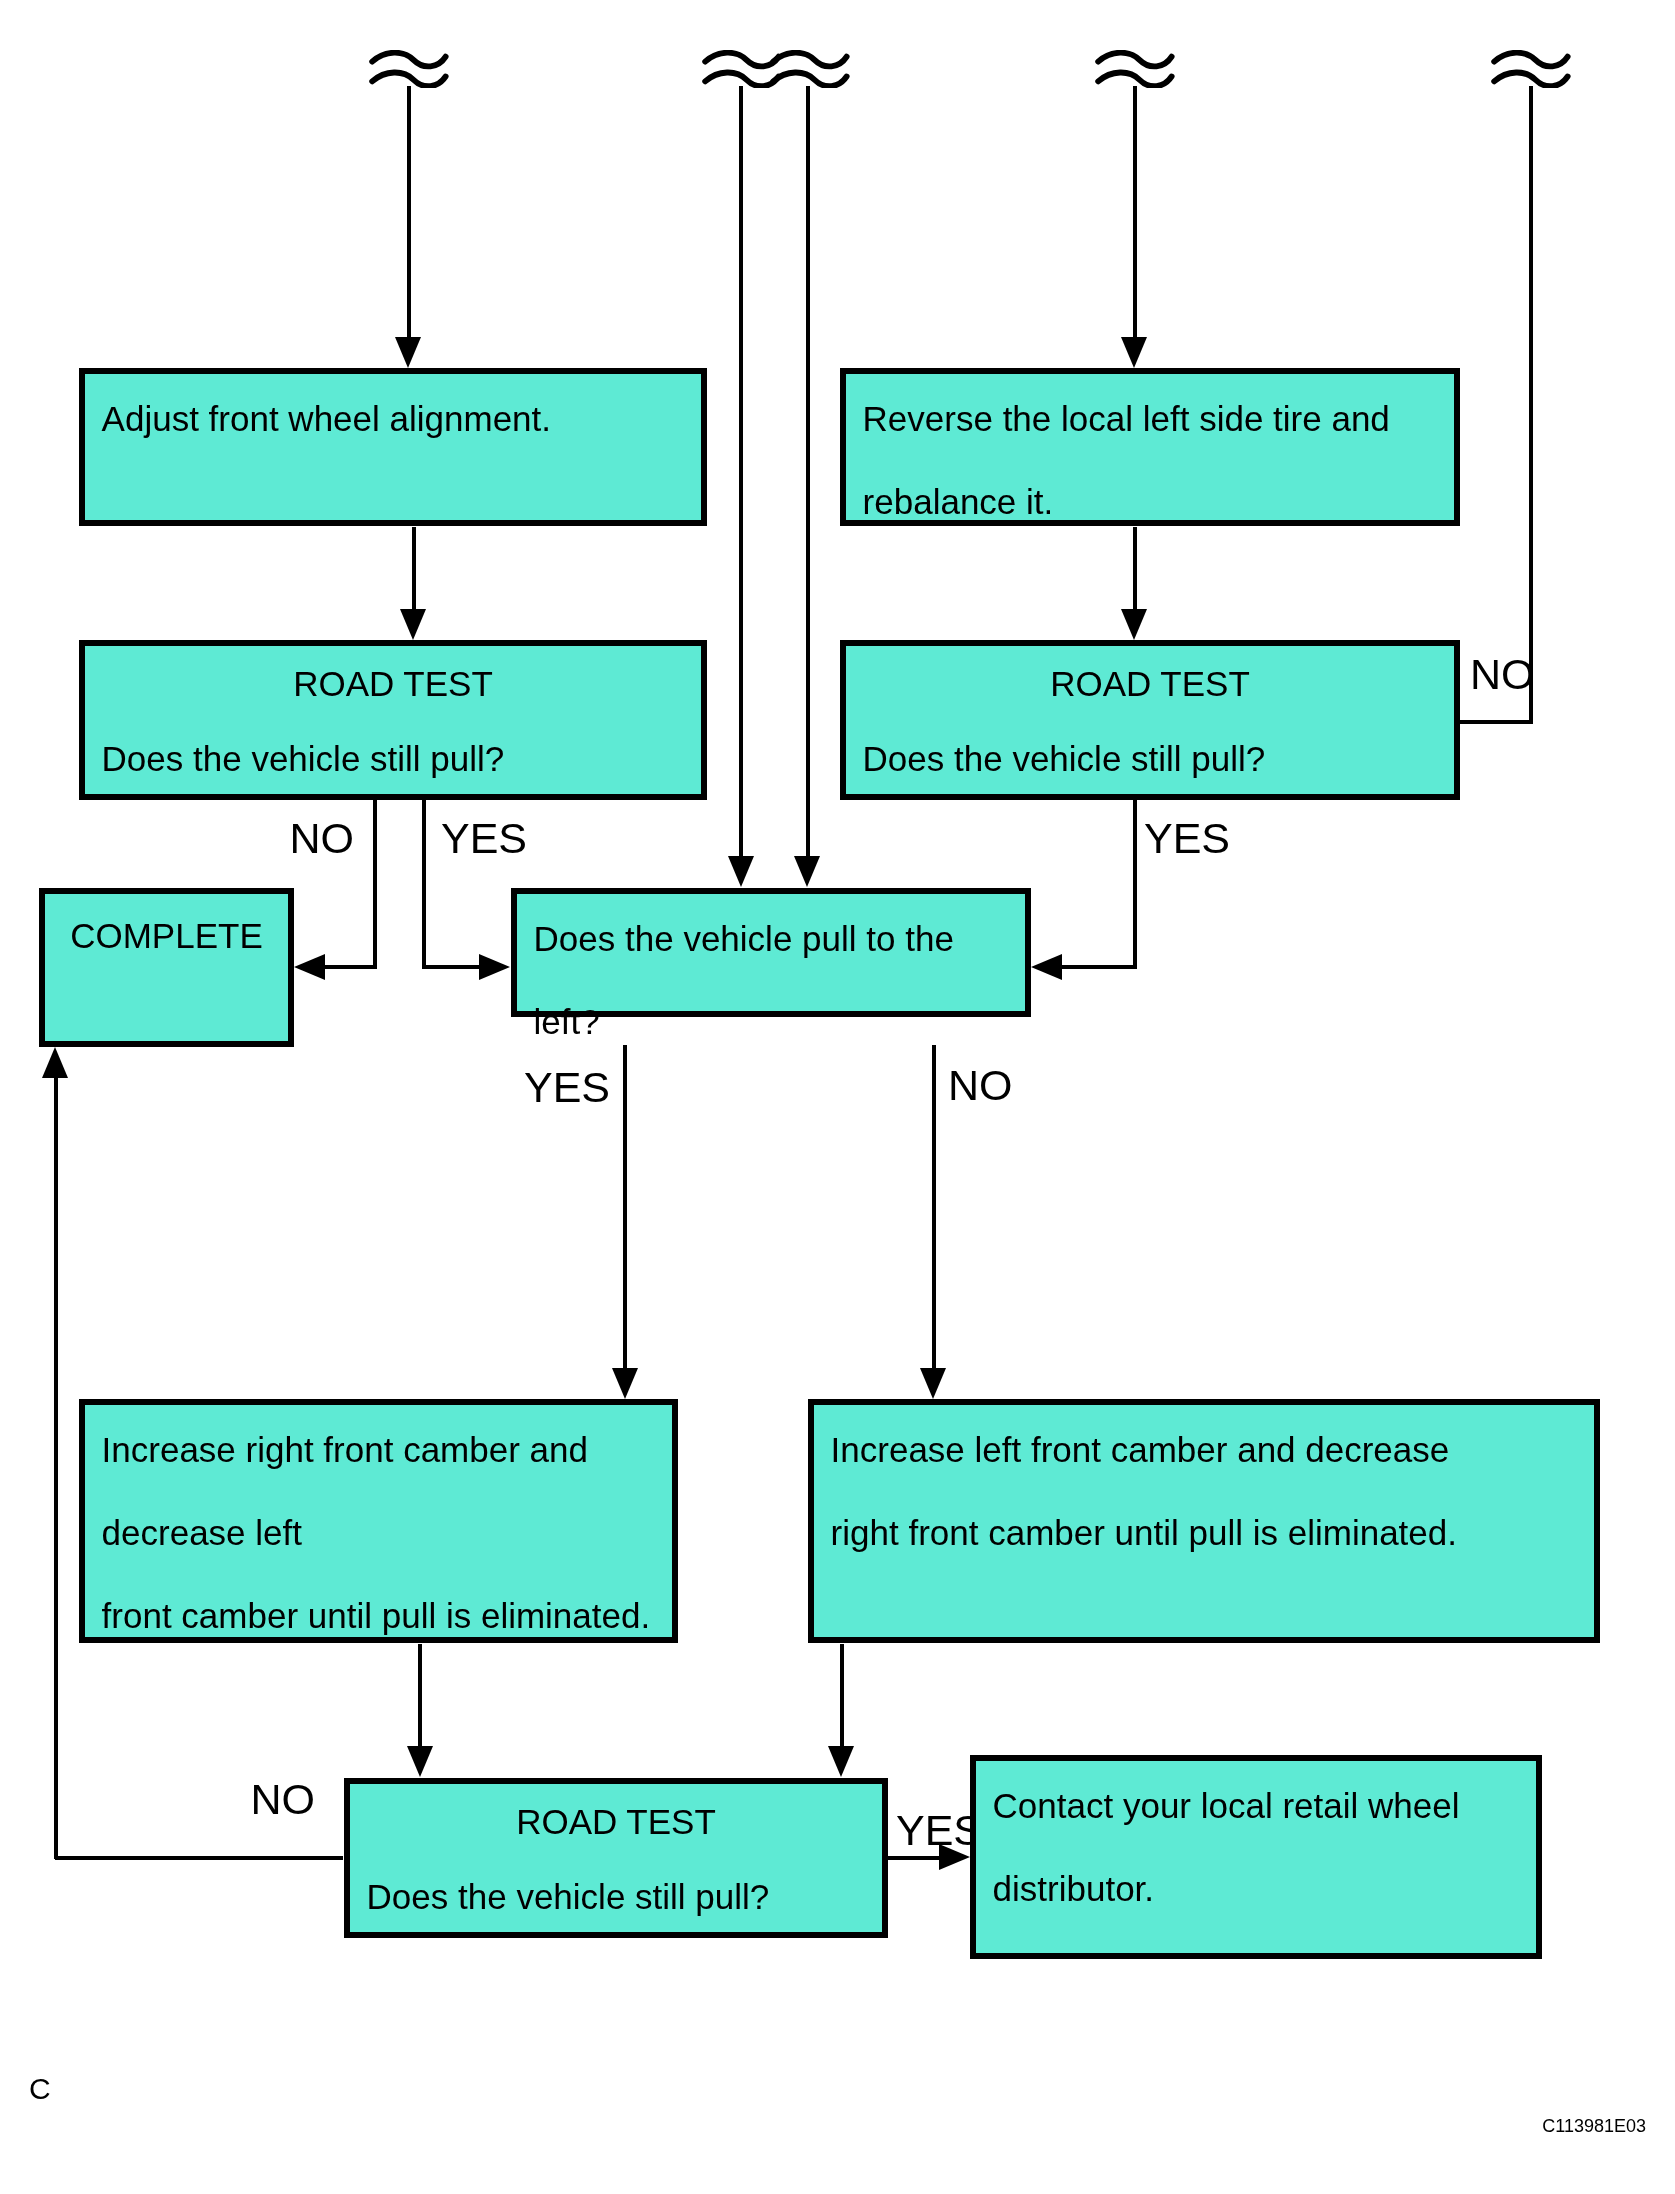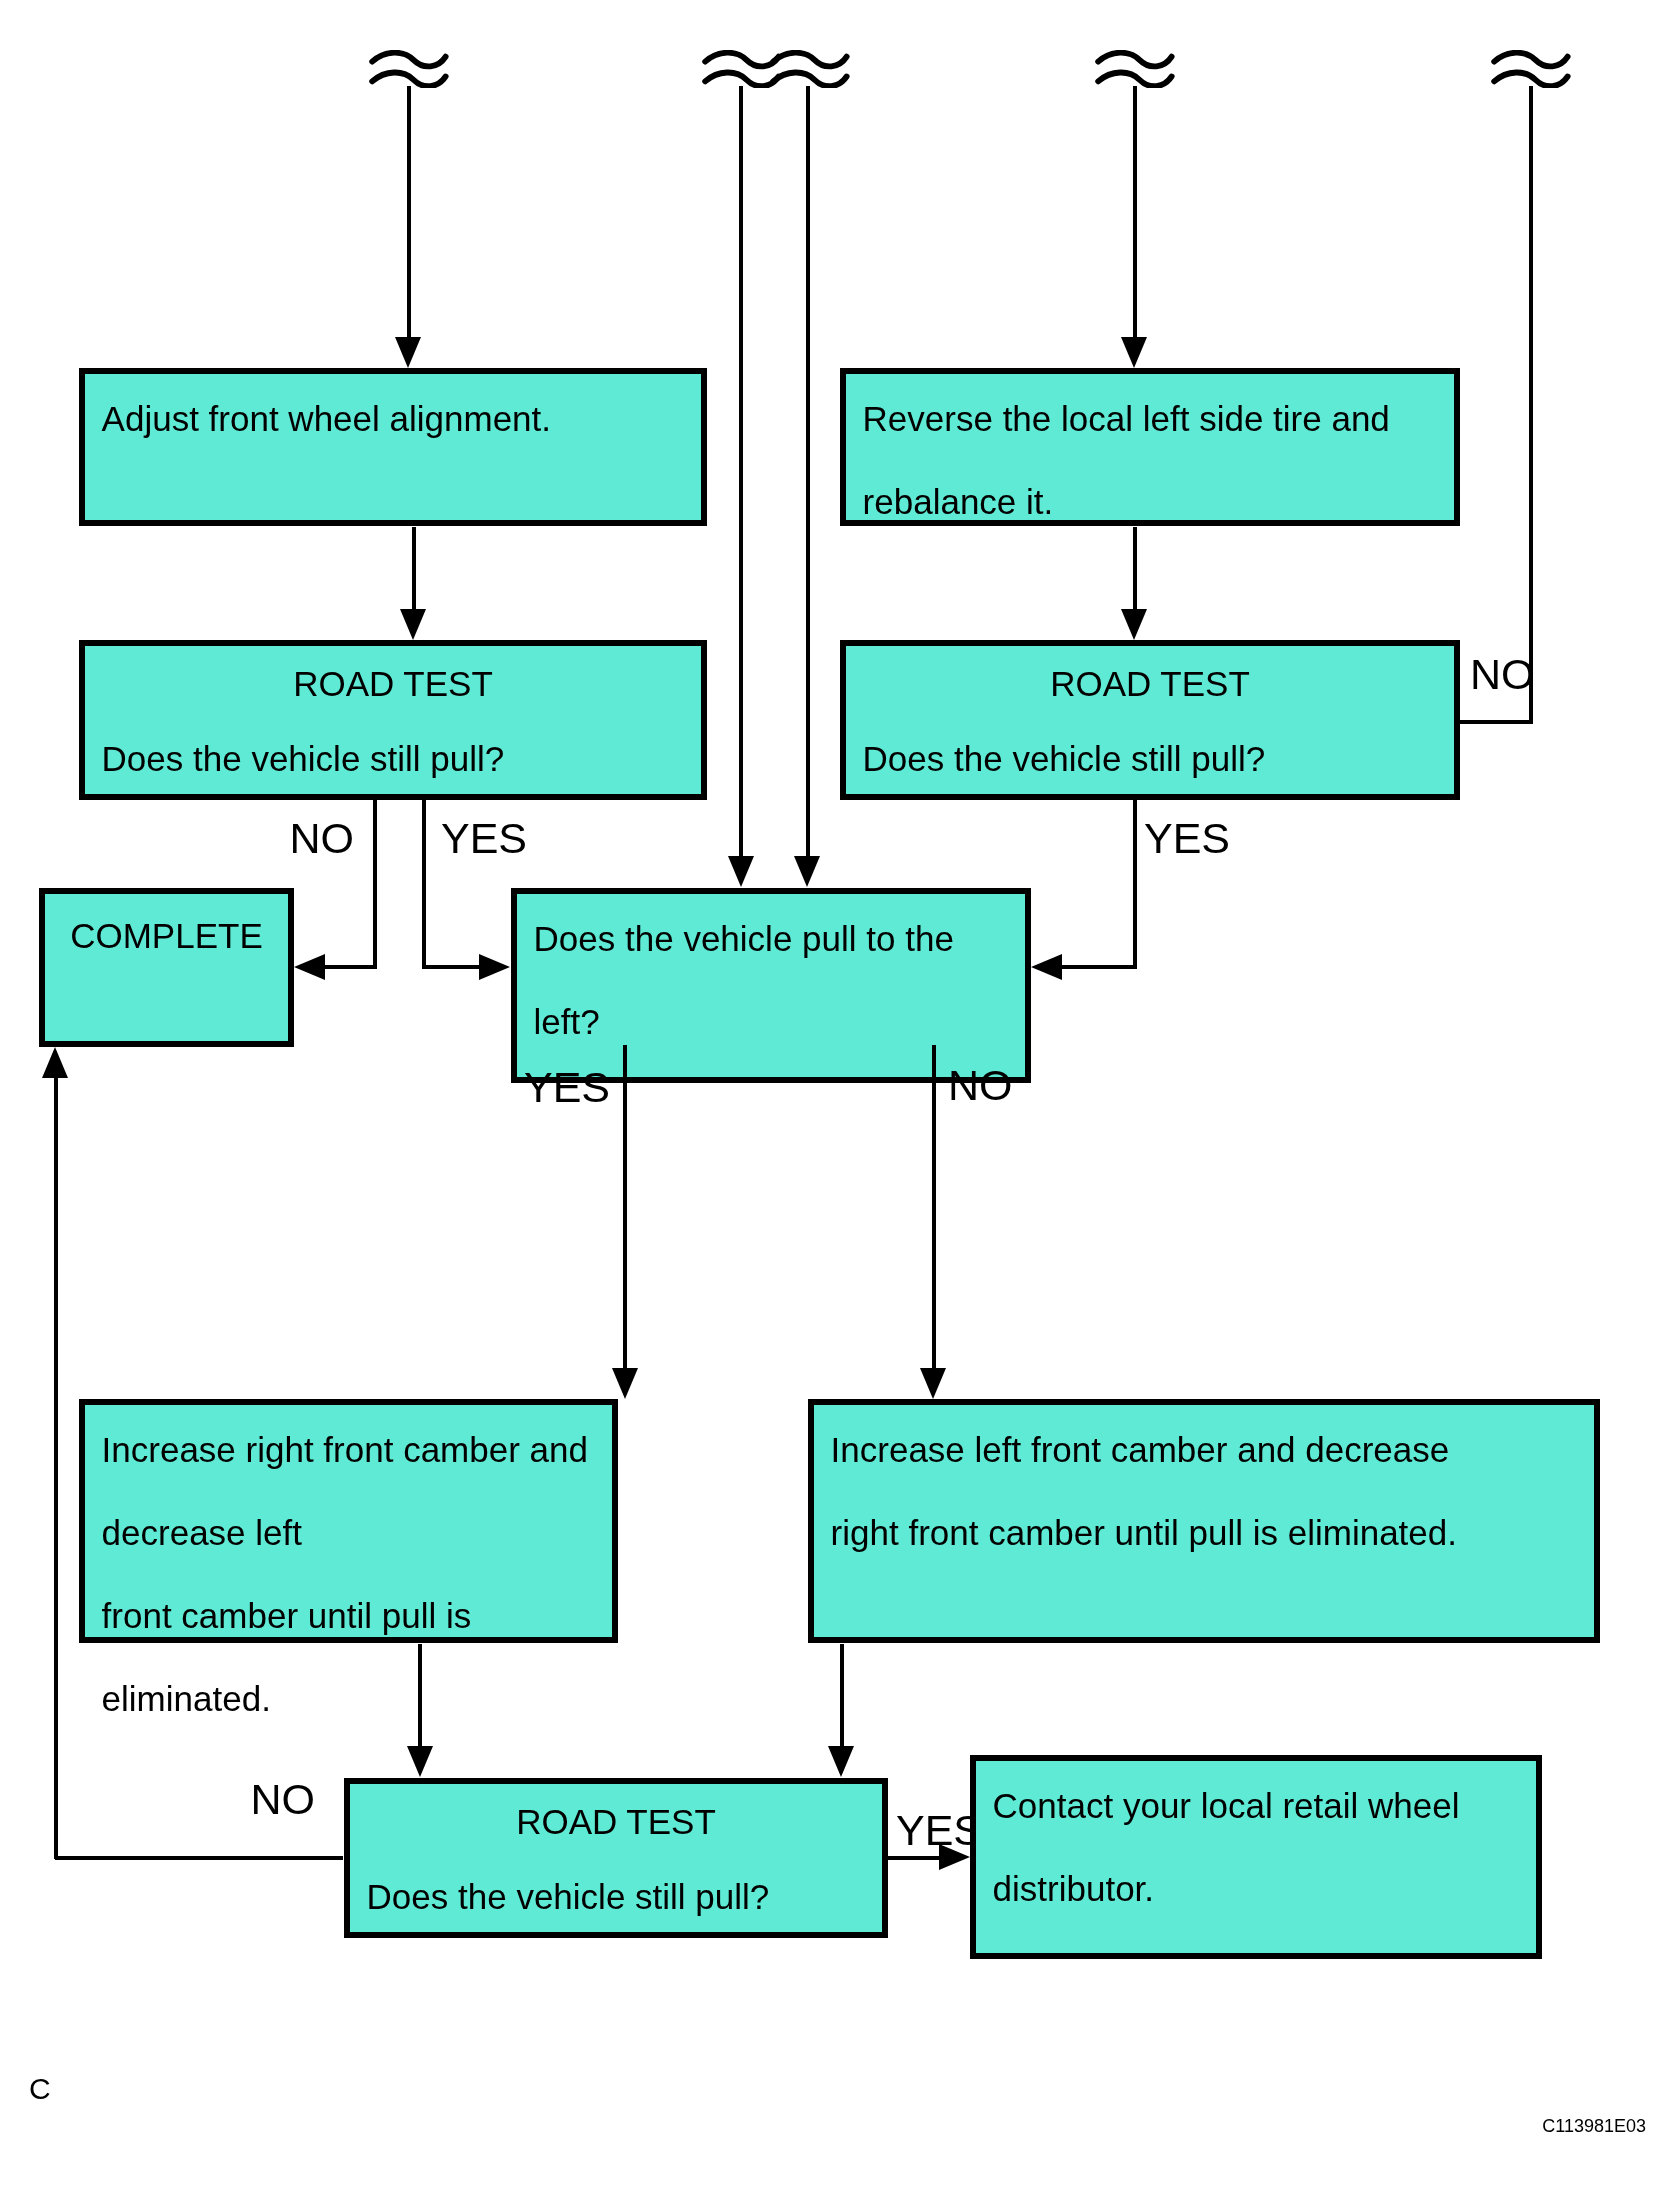--- a/index.html
+++ b/index.html
@@ -121,33 +121,33 @@
 
   <div class="vline" style="left:1133px;top:800px;height:169px;"></div>
   <div class="hline" style="left:1061px;top:965px;width:74px;"></div>
   <div class="arr arr-left" style="left:1031px;top:954px;"></div>
   <div class="lbl" style="left:1144px;top:821px;">YES</div>
 
   <div class="box" style="left:39px;top:888px;width:255px;height:159px;text-align:center;">
     <span style="line-height:79px;">COMPLETE</span>
   </div>
 
-  <div class="box pad" style="left:511px;top:888px;width:520px;height:195px;">
+  <div class="box pad" style="left:511px;top:888px;width:520px;height:129px;">
     <span>Does the vehicle pull to the left?</span>
   </div>
 
   <div class="vline" style="left:623px;top:1045px;height:325px;"></div>
   <div class="arr arr-down" style="left:612px;top:1368px;"></div>
   <div class="lbl r" style="left:497px;top:1070px;width:113px;">YES</div>
 
   <div class="vline" style="left:932px;top:1045px;height:325px;"></div>
   <div class="arr arr-down" style="left:920px;top:1368px;"></div>
   <div class="lbl" style="left:948px;top:1068px;">NO</div>
 
-  <div class="box pad" style="left:79px;top:1399px;width:539px;height:244px;">
+  <div class="box pad" style="left:79px;top:1399px;width:599px;height:244px;">
     <span style="display:block;">Increase right front camber and decrease left</span>
     <span style="display:block;">front camber until pull is eliminated.</span>
   </div>
   <div class="box pad" style="left:808px;top:1399px;width:792px;height:244px;">
     <span style="display:block;">Increase left front camber and decrease</span>
     <span style="display:block;">right front camber until pull is eliminated.</span>
   </div>
 
   <div class="vline" style="left:418px;top:1644px;height:104px;"></div>
   <div class="arr arr-down" style="left:407px;top:1746px;"></div>

